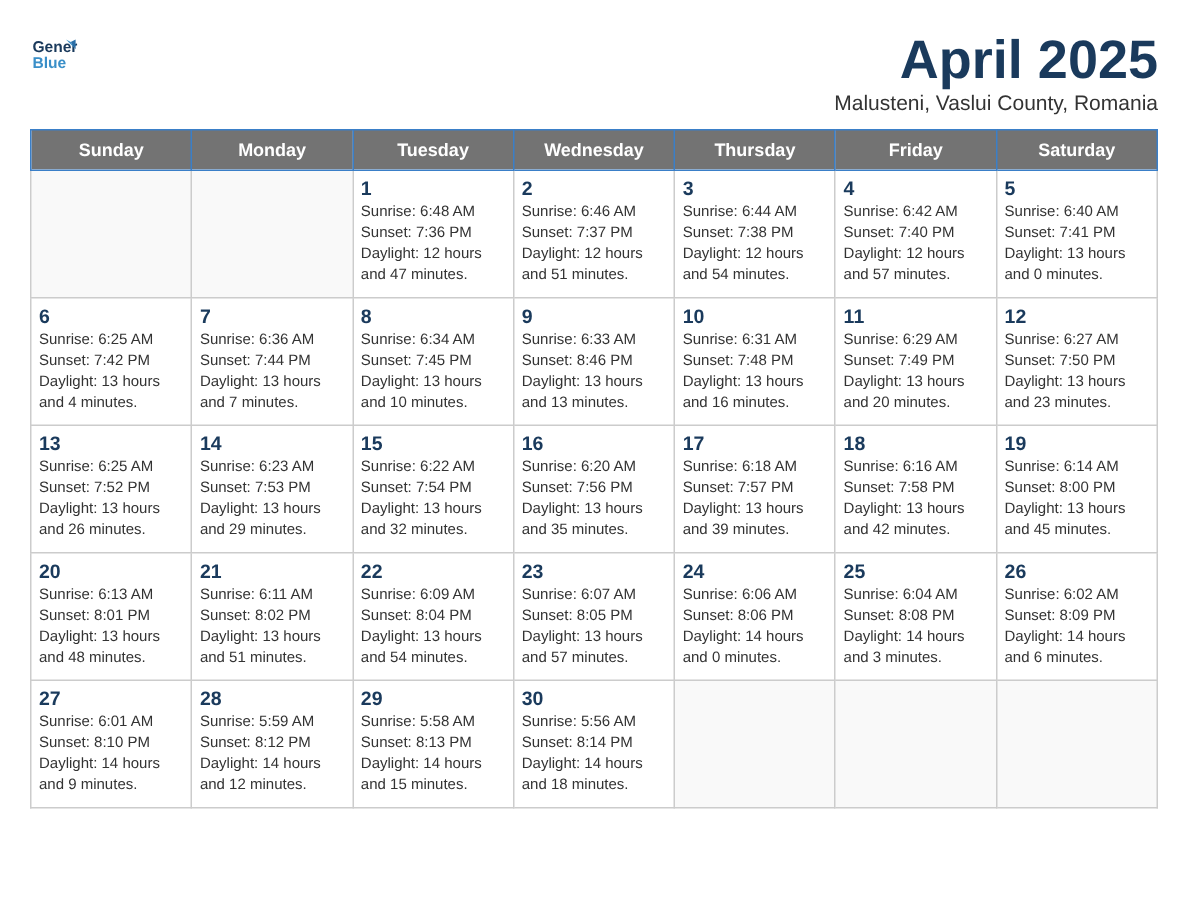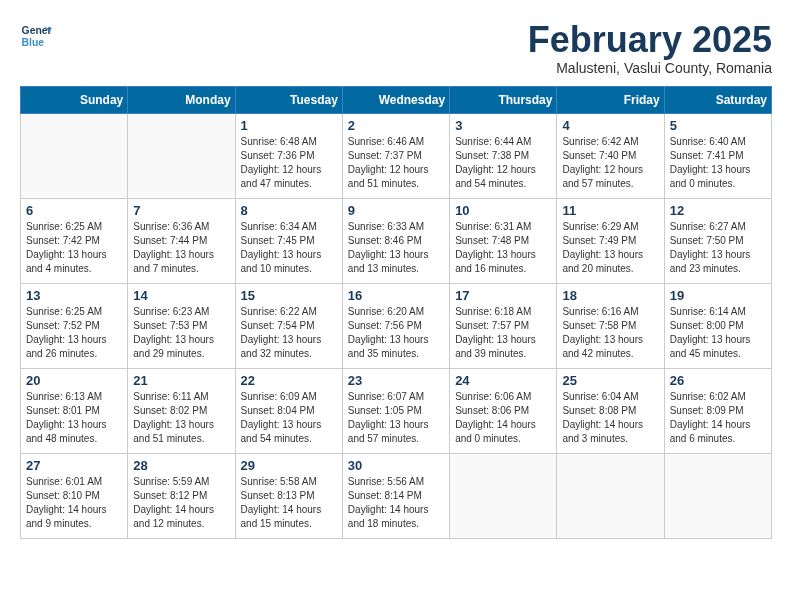--- a/index.html
+++ b/index.html
@@ -37,24 +37,24 @@
     .subtitle {
       font-size: 14px;
       color: #333;
     }
     .calendar {
       width: 100%;
       border-collapse: collapse;
       font-size: 11px;
     }
     .calendar th {
-      background: #0369a1;
+      background: #737373;
       color: #fff;
       padding: 6px 4px;
-      text-align: right;
+      text-align: center;
       font-size: 12px;
       font-weight: bold;
       border: 1px solid #3a7fc8;
     }
     .calendar td {
       border: 1px solid #ccc;
       padding: 4px 5px;
       vertical-align: top;
       width: calc(100% / 7);
       min-height: 80px;
@@ -84,21 +84,21 @@
 <div class="header">
   <div class="logo">
     <svg class="logo-icon" viewBox="0 0 40 40">
       <text x="2" y="18" font-size="13" font-weight="bold" fill="#1a3a5c">General</text>
       <text x="2" y="32" font-size="13" font-weight="bold" fill="#3a8fc8">Blue</text>
       <polygon points="30,8 38,16 34,10" fill="#3a8fc8"></polygon>
       <polygon points="34,10 38,8 38,16" fill="#2a6fa8"></polygon>
     </svg>
   </div>
   <div class="title-block">
-    <div class="month-title">February 2025</div>
+    <div class="month-title">April 2025</div>
     <div class="subtitle">Malusteni, Vaslui County, Romania</div>
   </div>
 </div>
 
 <table class="calendar">
   <thead>
     <tr>
     <th>Sunday</th>
         <th>Monday</th>
         <th>Tuesday</th>
@@ -246,21 +246,21 @@
         </td>
         <td>
           <span class="day-num">22</span>
           <div class="day-info">Sunrise: 6:09 AM
 Sunset: 8:04 PM
 Daylight: 13 hours and 54 minutes.</div>
         </td>
         <td>
           <span class="day-num">23</span>
           <div class="day-info">Sunrise: 6:07 AM
-Sunset: 1:05 PM
+Sunset: 8:05 PM
 Daylight: 13 hours and 57 minutes.</div>
         </td>
         <td>
           <span class="day-num">24</span>
           <div class="day-info">Sunrise: 6:06 AM
 Sunset: 8:06 PM
 Daylight: 14 hours and 0 minutes.</div>
         </td>
         <td>
           <span class="day-num">25</span>

